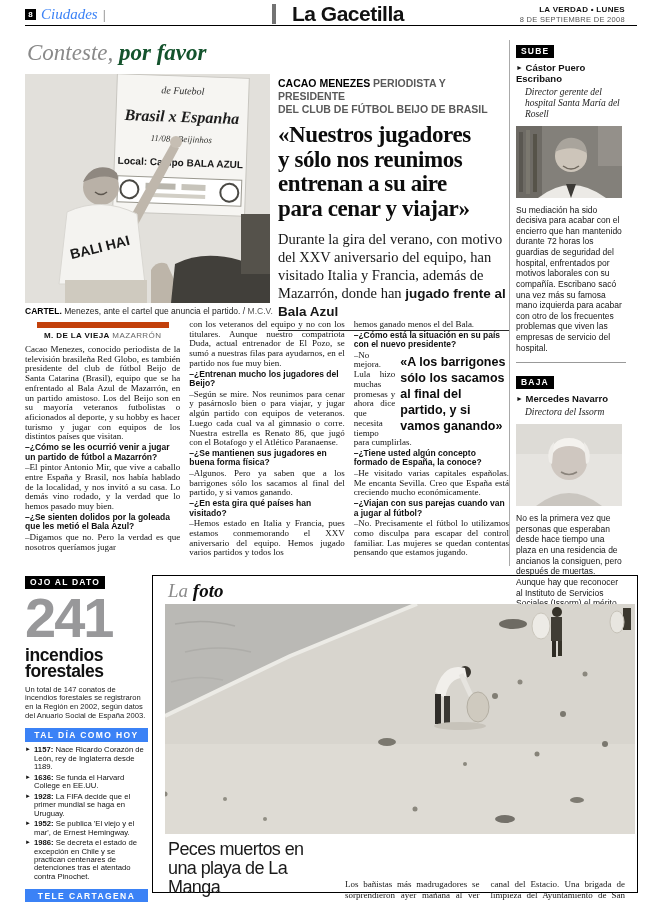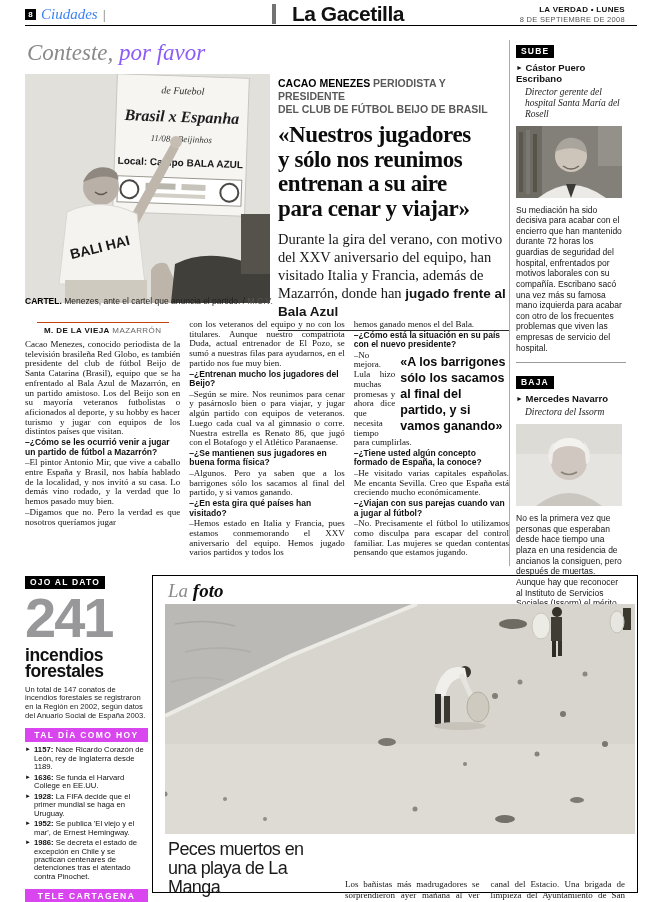--- a/index.html
+++ b/index.html
@@ -15,38 +15,38 @@
   .hdr-sep{color:#999;font-size:12px;}
   .masthead{position:absolute;left:247px;top:1px;font:bold 21px/20px "Liberation Sans",sans-serif;
             letter-spacing:-0.5px;border-left:4px solid #737373;padding-left:16px;}
   .hdr-right{position:absolute;right:12px;top:2px;text-align:right;}
   .hdr-right .l1{font:bold 8px "Liberation Sans",sans-serif;letter-spacing:.3px;}
   .hdr-right .l2{font:7.5px "Liberation Sans",sans-serif;color:#555;letter-spacing:.3px;margin-top:1px;}
 
   
   .conteste{position:absolute;left:27px;top:40px;font:italic 23px "Liberation Serif",serif;}
   .conteste .lt{color:#8a8a8a;}
-  .conteste .bd{color:#8b5cf6;font-weight:normal;}
+  .conteste .bd{color:#14532d;font-weight:bold;}
 
   
   .photo1{position:absolute;left:25px;top:74px;width:245px;height:229px;}
-  .caption1{position:absolute;left:25px;top:296px;width:320px;font:8.5px/1.2 "Liberation Sans",sans-serif;color:#222;}
+  .caption1{position:absolute;left:25px;top:306px;width:320px;font:8.5px/1.2 "Liberation Sans",sans-serif;color:#222;}
   .caption1 b{font-weight:bold;color:#000;}
   .caption1 .cred{color:#555;}
 
   .hblock{position:absolute;left:278px;top:77px;width:231px;}
   .kicker{font:bold 10.5px/1.25 "Liberation Sans",sans-serif;}
   .kicker .kname{color:#000;}
   .kicker .krest,.kicker2{color:#5a5a5a;font-weight:bold;font-size:10.5px;line-height:1.25;}
   .hl{margin-top:7px;font:bold 23px/1.06 "Liberation Serif",serif;letter-spacing:-0.4px;color:#0c0c0c;}
   .deck{margin-top:10px;padding-bottom:9px;border-bottom:1px solid #2a2a2a;
         font:14.5px/1.24 "Liberation Serif",serif;color:#161616;}
   .deck .dbold{font-family:"Liberation Sans",sans-serif;font-weight:bold;font-size:13.5px;}
 
-  .byline{width:132px;margin:2px auto 5px;text-align:center;border-top:1px solid #c2410c;padding-top:3px;
+  .byline{width:132px;margin:2px auto 5px;text-align:center;border-top:6px solid #c2410c;padding-top:3px;
           font:bold 8px "Liberation Sans",sans-serif;letter-spacing:.4px;}
   .byline .place{font-weight:normal;color:#666;}
 
   .cols{position:absolute;left:25px;top:320px;width:484px;height:246px;display:flex;gap:9px;overflow:hidden;}
   .col{flex:1;overflow:hidden;font:9px/1.08 "Liberation Serif",serif;text-align:justify;}
   .col p{margin:0 0 1px;}
   .col p.q{font:bold 8.5px/1.12 "Liberation Sans",sans-serif;text-align:left;margin:1px 0;}
   .pq{float:right;width:70%;margin:3px 0 4px 5px;font:bold 12.5px/1.28 "Liberation Sans",sans-serif;
       text-align:left;color:#0a0a0a;}
 
@@ -61,21 +61,21 @@
   .s-role{margin:2px 0 6px 9px;font:italic 9.5px/1.15 "Liberation Serif",serif;color:#222;}
   .s-photo{display:block;}
   .s-text{margin-top:7px;font:8.5px/1.25 "Liberation Sans",sans-serif;color:#141414;}
   .s-div{border-top:1px solid #999;margin:9px 0 8px;}
 
   
   .rail{position:absolute;left:25px;top:571px;width:123px;}
   .big{font:bold 56px/0.92 "Liberation Sans",sans-serif;color:#98989a;letter-spacing:-2px;margin-top:3px;}
   .big-title{font:bold 17.5px/0.95 "Liberation Sans",sans-serif;letter-spacing:-0.4px;margin-top:3px;}
   .rail-text{margin-top:6px;font:7.6px/1.14 "Liberation Sans",sans-serif;color:#222;}
-  .bar{background:#d946ef;color:#fff;text-align:center;font:bold 8.5px/1 "Liberation Sans",sans-serif;
+  .bar{background:#3b82f6;color:#fff;text-align:center;font:bold 8.5px/1 "Liberation Sans",sans-serif;
        letter-spacing:1.4px;padding:2.5px 0 3px;margin-top:8px;}
   ul.rlist{margin:4px 0 0;padding:0;list-style:none;}
   ul.events li{position:relative;padding-left:9px;margin-bottom:2px;font:7.7px/1.1 "Liberation Sans",sans-serif;}
   ul.events .blt{position:absolute;left:0;top:0;font-size:6px;}
   ul.events .yr{font-weight:bold;}
 
   
   .lafoto{position:absolute;left:152px;top:575px;width:486px;height:318px;border:1px solid #000;
           box-sizing:border-box;padding:4px 12px;}
   .lf-title{font:italic 19px "Liberation Serif",serif;margin-left:3px;}
@@ -166,20 +166,21 @@
   <div class="cols">
     <div class="col">
       <div class="byline">
         <span>M. DE LA VIEJA</span><span class="place"> MAZARRÓN</span>
       </div>
       <div>
 
       <p class="para t">Cacao Menezes, conocido periodista de la televisión brasileña Red Globo, es también presidente del club de fútbol Beijo de Santa Catarina (Brasil), equipo que se ha enfrentado al Bala Azul de Mazarrón, en un partido amistoso. Los del Beijo son en su mayoría veteranos futbolistas o aficionados al deporte, y su hobby es hacer turismo y jugar con equipos de los distintos países que visitan.</p>
           <p class="para q">–¿Cómo se les ocurrió venir a jugar un partido de fútbol a Mazarrón?</p>
           <p class="para a">–El pintor Antonio Mir, que vive a caballo entre España y Brasil, nos había hablado de la localidad, y nos invitó a su casa. Lo demás vino rodado, y la verdad que lo hemos pasado muy bien.</p>
+          <p class="para q">–¿Se sienten dolidos por la goleada que les metió el Bala Azul?</p>
           <p class="para a">–Digamos que no. Pero la verdad es que nosotros queríamos jugar</p>
         </div>
     </div>
     <div class="col">
       <div>
 
       <p class="para t">con los veteranos del equipo y no con los titulares. Aunque nuestro compatriota Duda, actual entrenador de El Pozo, se sumó a nuestras filas para ayudarnos, en el partido nos fue muy bien.</p>
           <p class="para q">–¿Entrenan mucho los jugadores del Beijo?</p>
           <p class="para a">–Según se mire. Nos reunimos para cenar y pasárnoslo bien o para viajar, y jugar algún partido con equipos de veteranos. Luego cada cual va al gimnasio o corre. Nuestra estrella es Renato 86, que jugó con el Botafogo y el Atlético Paranaense.</p>
           <p class="para q">–¿Se mantienen sus jugadores en buena forma física?</p>

